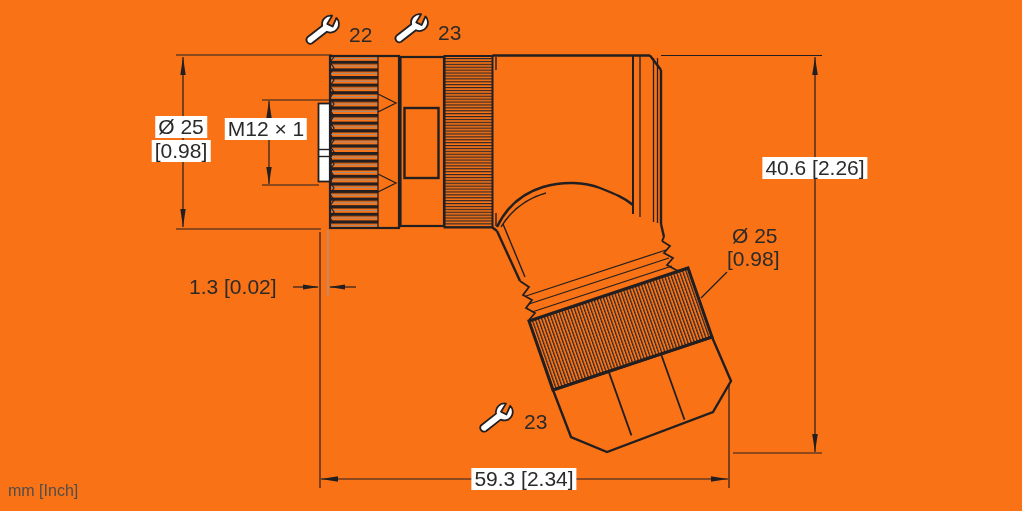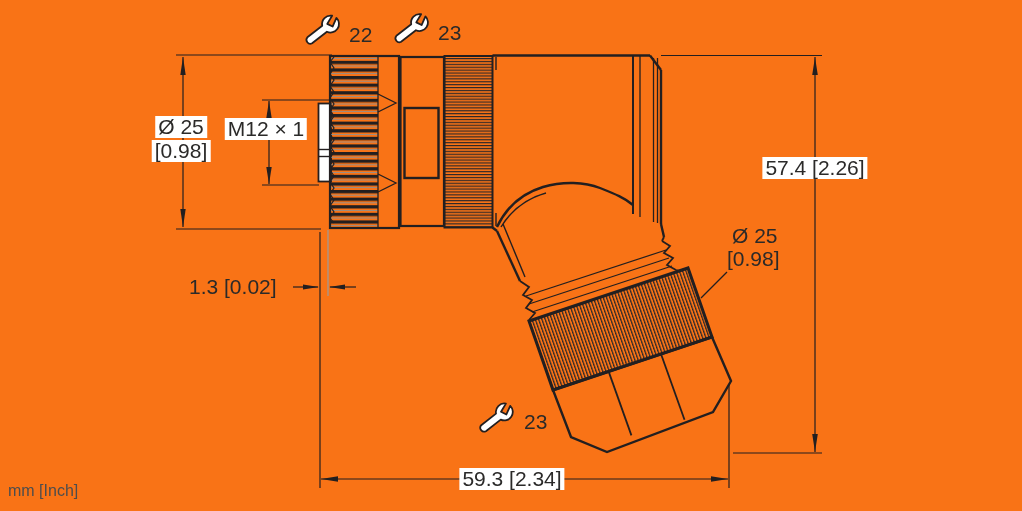--- a/index.html
+++ b/index.html
@@ -160,21 +160,21 @@
   <div class="lbl wsize" style="left:438px;top:22px;">23</div>
   <div class="lbl wsize" style="left:524px;top:411px;">23</div>
 
   <div class="lbl ctr onLine" style="left:181px;top:116px;">Ø 25</div>
   <div class="lbl ctr onLine" style="left:181px;top:140px;">[0.98]</div>
 
   <div class="lbl ctr onLine" style="left:266px;top:118px;">M12 × 1</div>
 
   <div class="lbl" style="left:189px;top:276px;">1.3 [0.02]</div>
 
-  <div class="lbl ctr onLine" style="left:815px;top:157px;">57.4 [2.26]</div>
+  <div class="lbl ctr onLine" style="left:815px;top:157px;">40.6 [2.26]</div>
 
   <div class="lbl" style="left:732px;top:225px;">Ø 25</div>
   <div class="lbl" style="left:727px;top:248px;">[0.98]</div>
 
-  <div class="lbl ctr onLine" style="left:512px;top:468px;text-align:right;">59.3 [2.34]</div>
+  <div class="lbl ctr onLine" style="left:524px;top:468px;text-align:right;">59.3 [2.34]</div>
 
   <div class="lbl units" style="left:8px;top:483px;">mm [Inch]</div>
 </div>
 
 </body></html>

